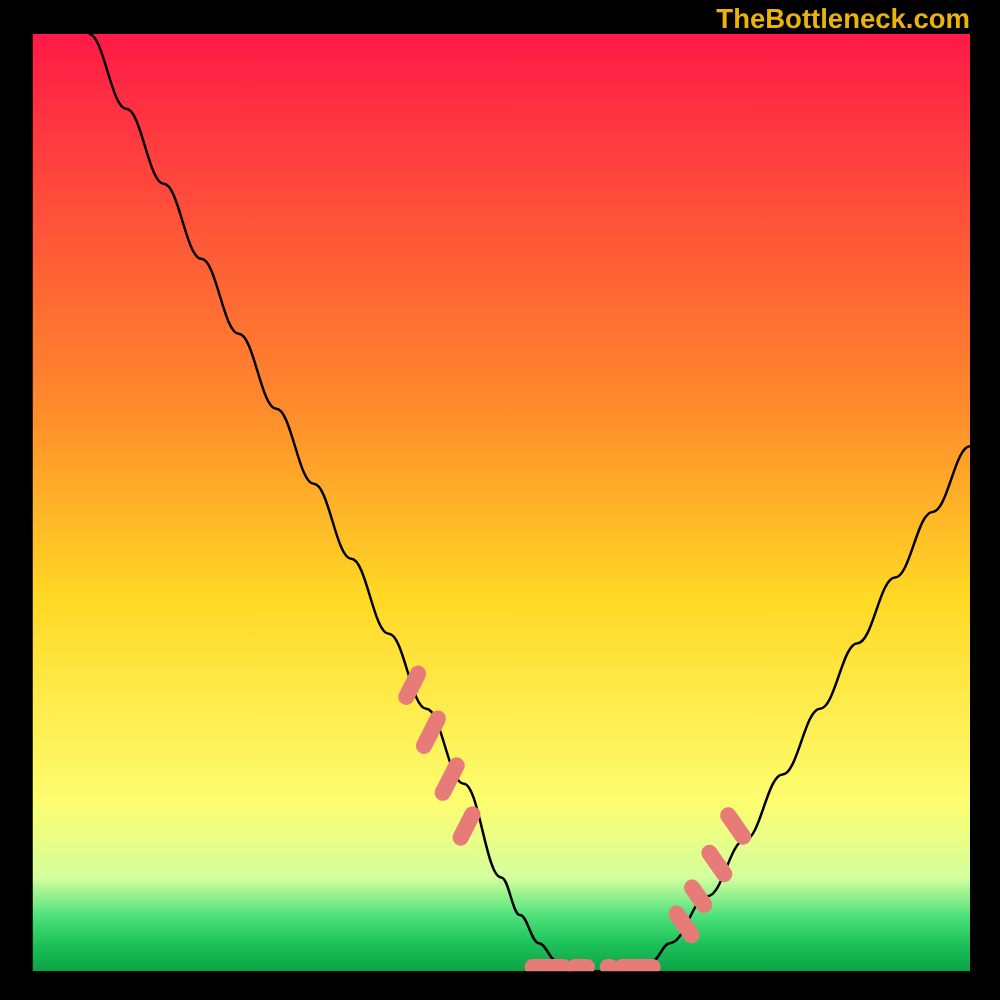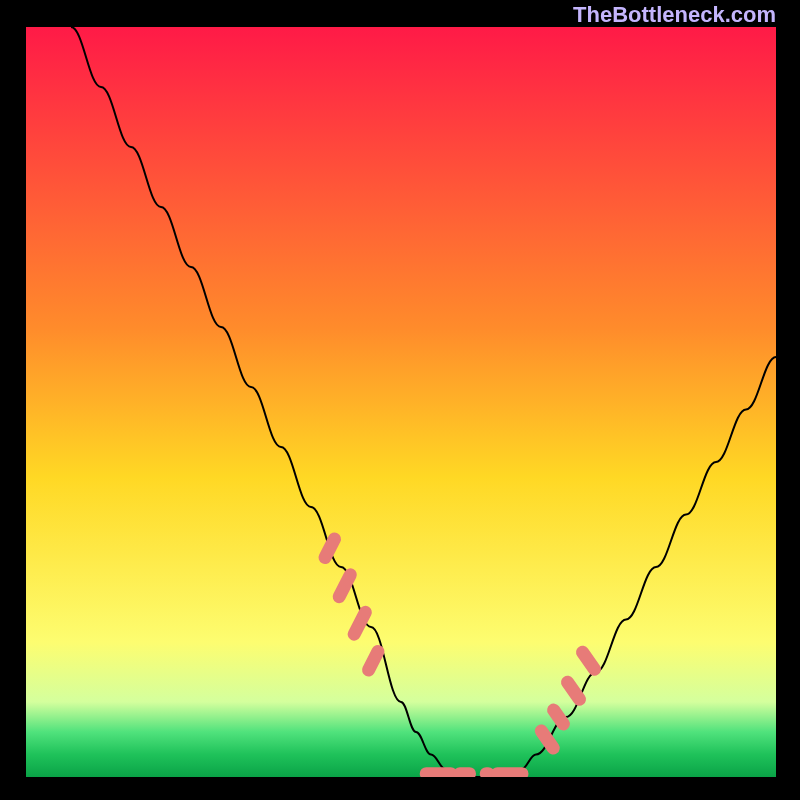--- a/index.html
+++ b/index.html
@@ -23,21 +23,21 @@
     left: 26px;
     top: 27px;
     width: 750px;
     height: 750px;
   }
   .watermark {
     position: absolute;
     right: 24px;
     top: 2px;
     font: 600 22px Arial, Helvetica, sans-serif;
-    color: #c4b5fd;
+    color: #eab308;
     letter-spacing: 0px;
     margin-left: 22px;
   }
   svg { display: block; }
 </style>
 </head>
 <body>
 
 <div class="frame">
 

